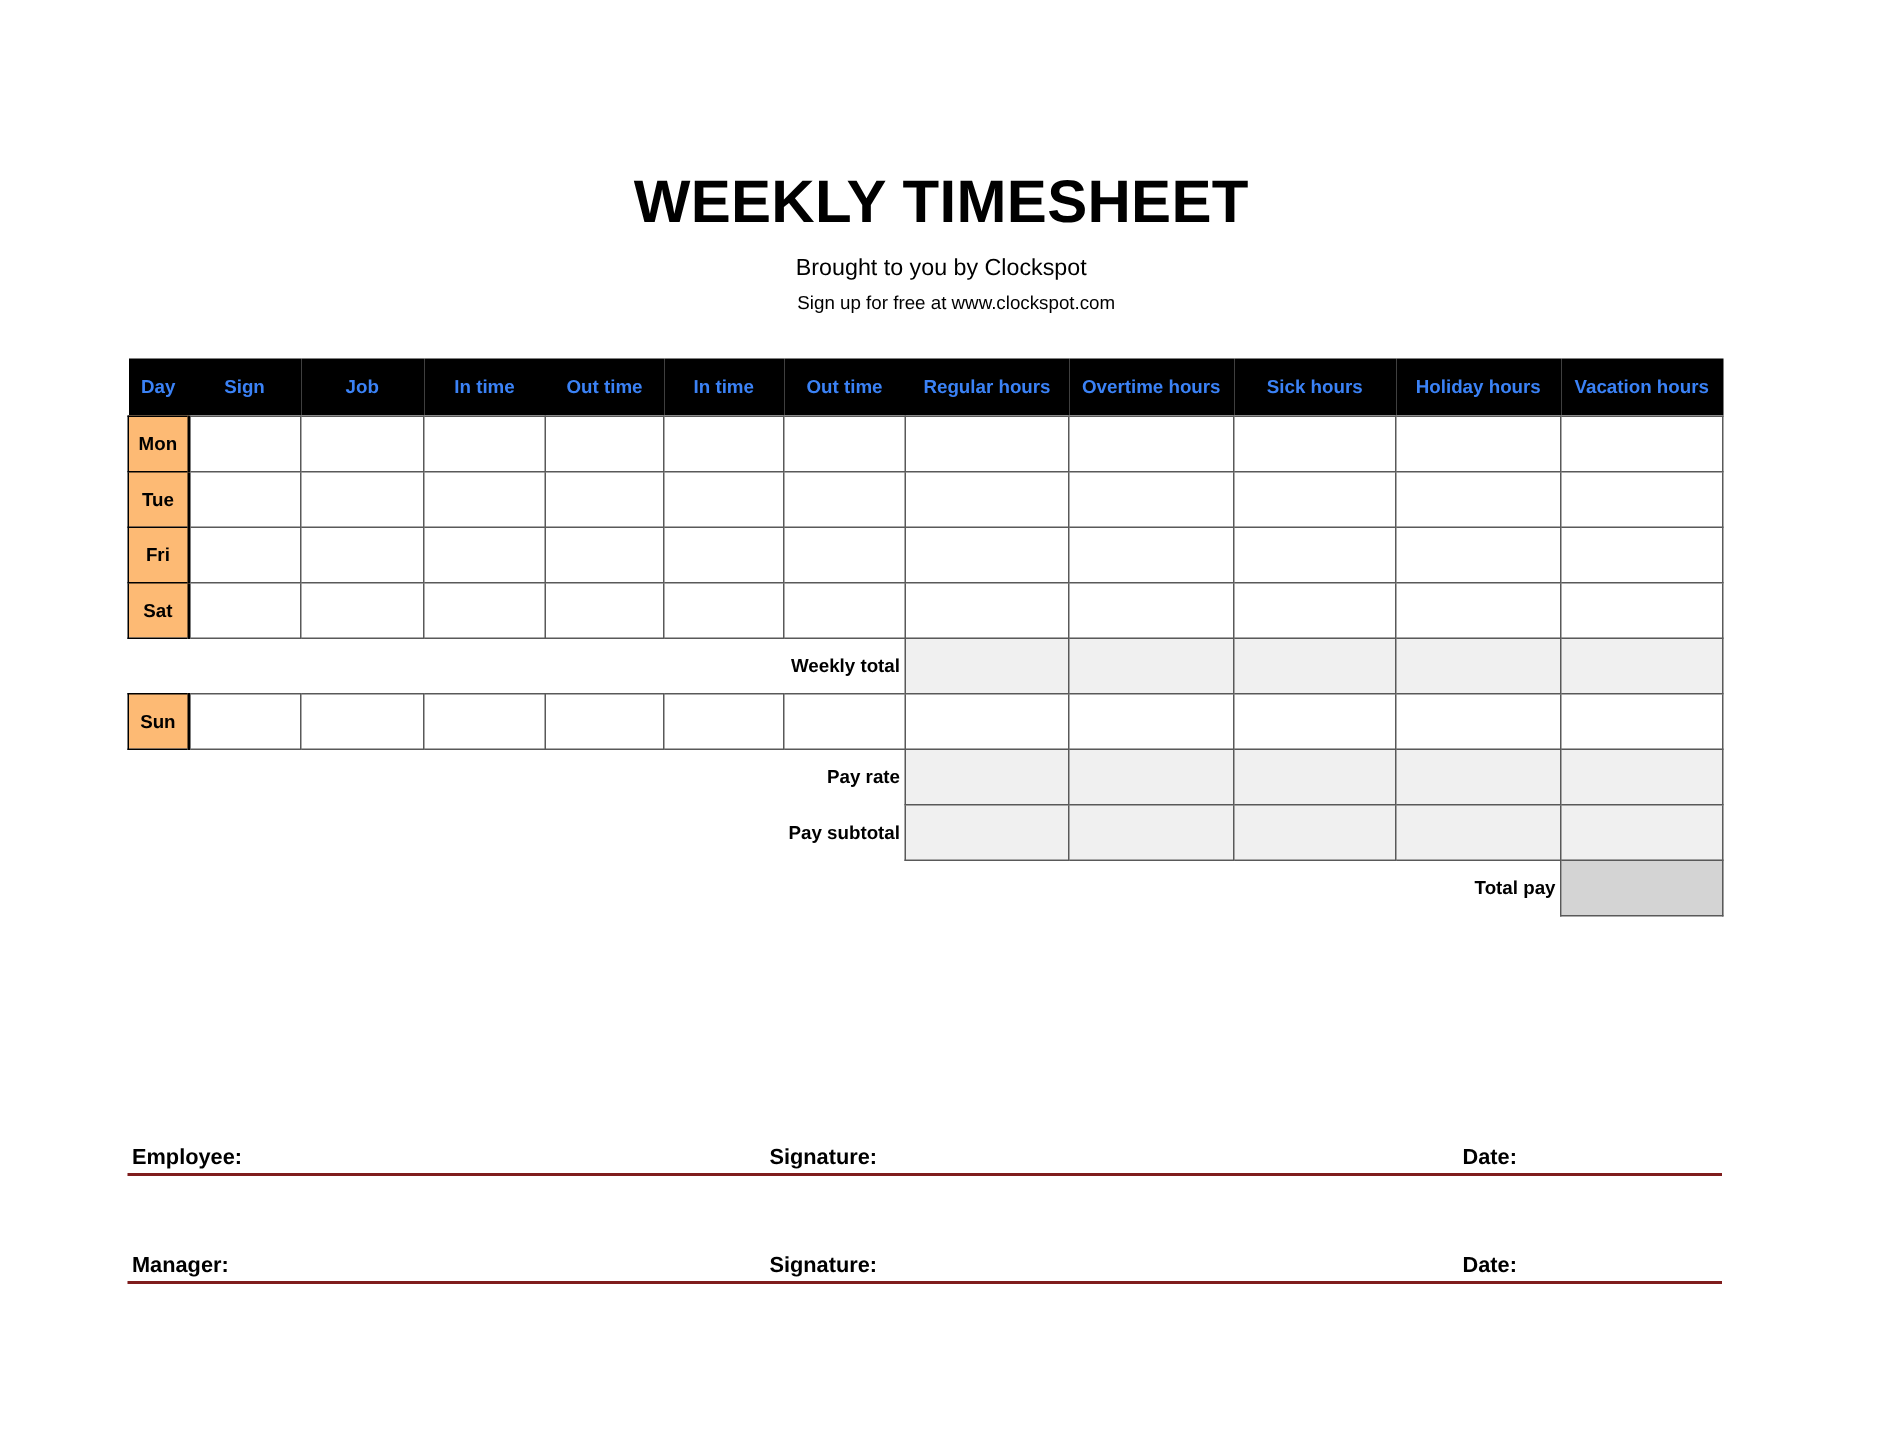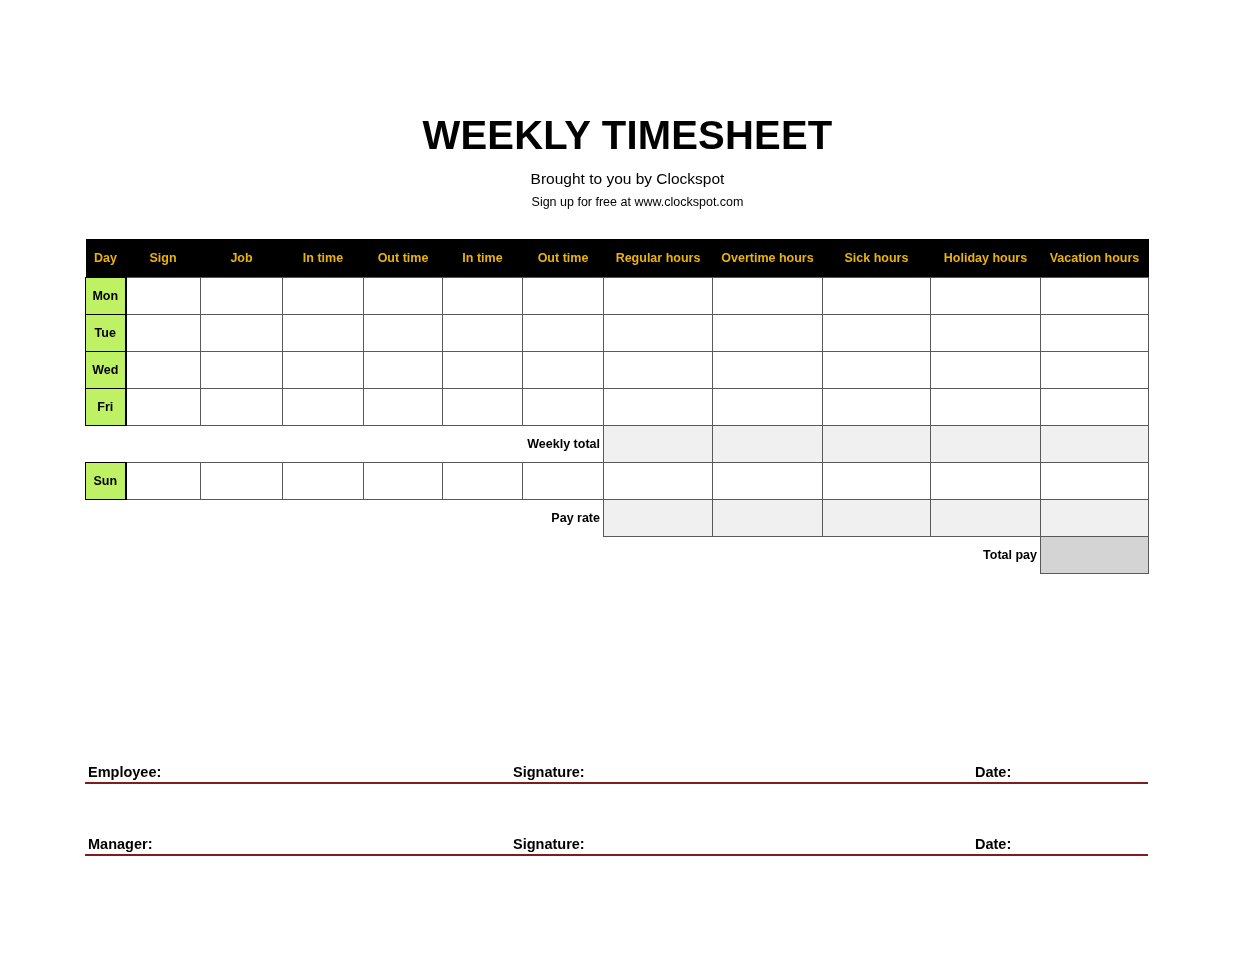--- a/index.html
+++ b/index.html
@@ -70,21 +70,21 @@
     padding: 0;
     margin: 0;
     font-size: 12.5px;
     height: 37px;
     box-sizing: border-box;
   }
 
   
   thead tr.head-row th {
     background: #000000;
-    color: #eab308;
+    color: #3b82f6;
     font-weight: bold;
     font-size: 12.5px;
     text-align: center;
     height: 38px;
     border: none;
     vertical-align: middle;
     white-space: nowrap;
   }
   thead tr.head-row th.col-day {
     text-align: center;
@@ -94,21 +94,21 @@
   tbody td.cell {
     border: 1px solid #595959;
     background: #ffffff;
   }
   tbody td.day-label {
     border: 1px solid #000000;
     border-right-width: 2px;
     font-weight: bold;
     text-align: center;
     font-size: 12.5px;
-    background: #bef264;
+    background: #fdba74;
   }
 
   
   tbody td.blank {
     border: none;
     background: transparent;
   }
 
   
   tbody td.total-label {
@@ -223,51 +223,51 @@
           <td class="cell"></td>
           <td class="cell"></td>
           <td class="cell"></td>
           <td class="cell"></td>
           <td class="cell"></td>
           <td class="cell"></td>
           <td class="cell"></td>
           <td class="cell"></td>
         </tr>
 
-        <tr>
-          <td class="day-label">Wed</td>
-          <td class="cell"></td>
-          <td class="cell"></td>
-          <td class="cell"></td>
-          <td class="cell"></td>
-          <td class="cell"></td>
-          <td class="cell"></td>
-          <td class="cell"></td>
-          <td class="cell"></td>
-          <td class="cell"></td>
-          <td class="cell"></td>
-          <td class="cell"></td>
-        </tr>
 
 
         <tr>
           <td class="day-label">Fri</td>
           <td class="cell"></td>
           <td class="cell"></td>
           <td class="cell"></td>
           <td class="cell"></td>
           <td class="cell"></td>
           <td class="cell"></td>
           <td class="cell"></td>
           <td class="cell"></td>
           <td class="cell"></td>
           <td class="cell"></td>
           <td class="cell"></td>
         </tr>
 
+        <tr>
+          <td class="day-label">Sat</td>
+          <td class="cell"></td>
+          <td class="cell"></td>
+          <td class="cell"></td>
+          <td class="cell"></td>
+          <td class="cell"></td>
+          <td class="cell"></td>
+          <td class="cell"></td>
+          <td class="cell"></td>
+          <td class="cell"></td>
+          <td class="cell"></td>
+          <td class="cell"></td>
+        </tr>
 
         <tr>
           <td class="blank" colspan="6"></td>
           <td class="total-label">Weekly total</td>
           <td class="shade-light"></td>
           <td class="shade-light"></td>
           <td class="shade-light"></td>
           <td class="shade-light"></td>
           <td class="shade-light"></td>
         </tr>
@@ -290,20 +290,29 @@
         <tr>
           <td class="blank" colspan="6"></td>
           <td class="total-label">Pay rate</td>
           <td class="shade-light"></td>
           <td class="shade-light"></td>
           <td class="shade-light"></td>
           <td class="shade-light"></td>
           <td class="shade-light"></td>
         </tr>
 
+        <tr>
+          <td class="blank" colspan="6"></td>
+          <td class="total-label">Pay subtotal</td>
+          <td class="shade-light"></td>
+          <td class="shade-light"></td>
+          <td class="shade-light"></td>
+          <td class="shade-light"></td>
+          <td class="shade-light"></td>
+        </tr>
 
         <tr>
           <td class="blank" colspan="10"></td>
           <td class="total-label">Total pay</td>
           <td class="shade-dark"></td>
         </tr>
       </tbody>
     </table>
   </div>
 

